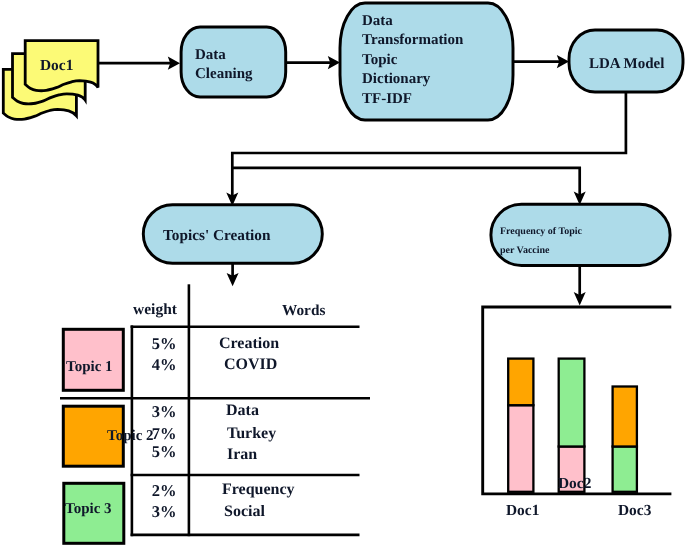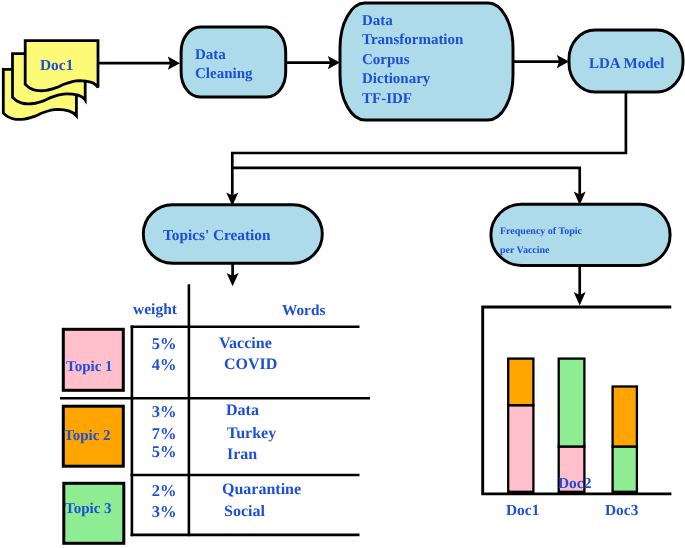--- a/index.html
+++ b/index.html
@@ -1,49 +1,49 @@
 <!DOCTYPE html>
 <html><head>
 <meta charset="utf-8">
 <style>
   html,body{margin:0;padding:0;background:#ffffff;}
   body{width:685px;height:548px;position:relative;overflow:hidden;
        font-family:"Liberation Serif",serif;color:#000;
        -webkit-font-smoothing:antialiased;text-rendering:geometricPrecision;}
   .stage{position:absolute;left:0;top:0;width:685px;height:548px;}
   svg.layer{position:absolute;left:0;top:0;width:685px;height:548px;overflow:visible;}
-  .txt{position:absolute;font-weight:bold;color:#1d4ed8;white-space:pre;line-height:1.25;
+  .txt{position:absolute;font-weight:bold;color:#0f172a;white-space:pre;line-height:1.25;
        -webkit-font-smoothing:antialiased;transform:translateZ(0);will-change:transform;}
 
   .lbl-doc{left:39.8px;top:55.8px;font-size:15.4px;}
   .lbl-cleaning{left:195px;top:45.8px;font-size:15px;line-height:19.2px;}
   .lbl-transform{left:362px;top:11.5px;font-size:15px;line-height:19.4px;}
   .lbl-lda{left:581.7px;top:55px;font-size:15px;margin-left:7px;}
   .lbl-topics{left:162.5px;top:225.5px;font-size:15.3px;text-align:center;}
   .lbl-freq{left:499.7px;top:222px;font-size:10px;line-height:19.3px;}
 
   .th-weight{left:133px;top:300px;font-size:15.5px;}
   .th-words{left:233.5px;top:300.5px;font-size:15.3px;margin-left:48px;}
 
   .sw-t1{left:66.4px;top:358px;font-size:15px;}
-  .sw-t2{left:63.5px;top:427.2px;font-size:15px;}
+  .sw-t2{left:63.5px;top:427.2px;font-size:15px;padding-left:43px;}
   .sw-t3{left:65.4px;top:500.1px;font-size:15px;}
 
   .w{font-size:16.5px;width:60px;text-align:center;left:133.8px;}
   .r1e1{top:334px;} .r1e2{top:355.4px;}
   .r2e1{top:402.4px;} .r2e2{top:424.3px;} .r2e3{top:442.1px;}
   .r3e1{top:481.3px;} .r3e2{top:502.4px;}
 
   .wd{font-size:16px;text-align:left;}
   .d1e1{left:219.3px;top:334px;} .d1e2{left:223.7px;top:355.4px;}
   .d2e1{left:225.7px;top:400.5px;} .d2e2{left:226.5px;top:424px;} .d2e3{left:226.5px;top:444.8px;}
   .d3e1{left:221.5px;top:480.2px;} .d3e2{left:223.8px;top:502.4px;}
 
   .cat{font-size:15.4px;text-align:left;}
-  .c1{left:506px;top:500.5px;} .c2{left:557.5px;top:474px;} .c3{left:605px;top:500.5px;}
+  .c1{left:506px;top:500.5px;} .c2{left:557.5px;top:474px;} .c3{left:618px;top:500.5px;}
 </style>
 </head>
 <body>
 
 <div class="stage">
 
   <svg class="layer" viewBox="0 0 685 548">
     <defs>
       <marker id="arrh" markerWidth="14" markerHeight="13" refX="12.6" refY="6.2" orient="auto" markerUnits="userSpaceOnUse">
         <path d="M0.4,0 L12.6,6.2 L0.4,12.4 L3.3,6.2 Z" fill="#000"></path>
@@ -108,21 +108,21 @@
           <rect x="612.6" width="24.3" y="446.5" height="45.3" fill="#8eed92"></rect>
           <rect x="612.6" width="24.3" y="386.5" height="60.0" fill="#ffa500"></rect>
         </g>
     </g>
   </svg>
 
   <div class="txt lbl-doc">Doc1</div>
 
   <div class="txt lbl-cleaning"><span>Data</span><br><span>Cleaning</span></div>
 
-  <div class="txt lbl-transform"><span>Data</span><br><span>Transformation</span><br><span>Corpus</span><br><span>Dictionary</span><br><span>TF-IDF</span></div>
+  <div class="txt lbl-transform"><span>Data</span><br><span>Transformation</span><br><span>Topic</span><br><span>Dictionary</span><br><span>TF-IDF</span></div>
 
   <div class="txt lbl-lda">LDA Model</div>
 
   <div class="txt lbl-topics">Topics' Creation</div>
 
   <div class="txt lbl-freq"><span>Frequency of Topic</span><br><span>per Vaccine</span></div>
 
   <div class="txt th-weight">weight</div>
   <div class="txt th-words">Words</div>
 
@@ -131,25 +131,25 @@
   <div class="txt sw-t3">Topic 3</div>
 
   <div class="txt w r1e1">5%</div>
   <div class="txt w r1e2">4%</div>
   <div class="txt w r2e1">3%</div>
   <div class="txt w r2e2">7%</div>
   <div class="txt w r2e3">5%</div>
   <div class="txt w r3e1">2%</div>
   <div class="txt w r3e2">3%</div>
 
-  <div class="txt wd d1e1">Vaccine</div>
+  <div class="txt wd d1e1">Creation</div>
   <div class="txt wd d1e2">COVID</div>
   <div class="txt wd d2e1">Data</div>
   <div class="txt wd d2e2">Turkey</div>
   <div class="txt wd d2e3">Iran</div>
-  <div class="txt wd d3e1">Quarantine</div>
+  <div class="txt wd d3e1">Frequency</div>
   <div class="txt wd d3e2">Social</div>
 
   <div class="txt cat c1">Doc1</div>
   <div class="txt cat c2">Doc2</div>
   <div class="txt cat c3">Doc3</div>
 
 </div>
 
 </body></html>

